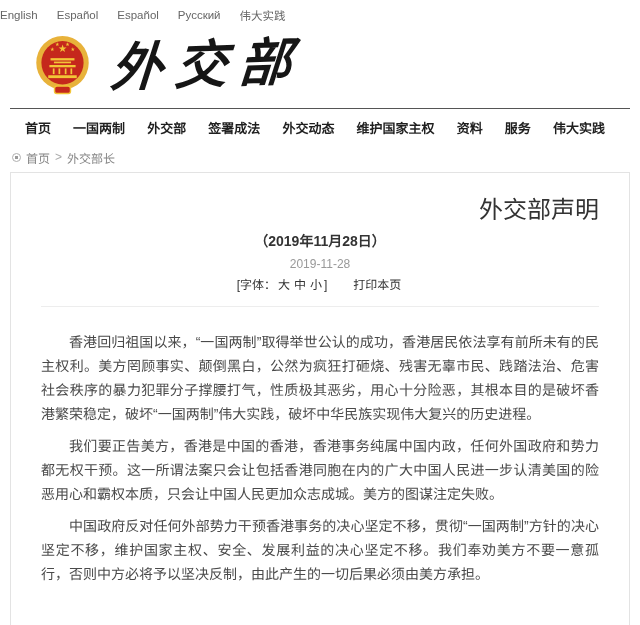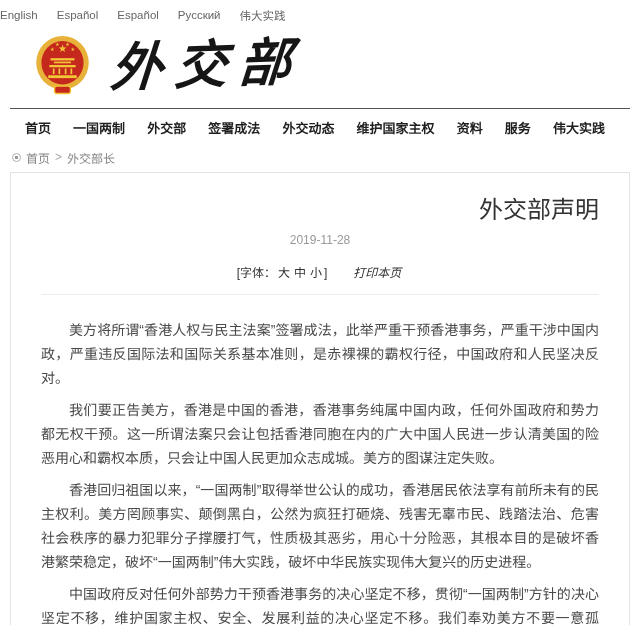--- a/index.html
+++ b/index.html
@@ -64,28 +64,28 @@
   .title {
     text-align: right; font-size: 24px; line-height: 30px;
     font-weight: 400; color: #333; margin-bottom: 8px;
   }
   .subtitle {
     text-align: center; font-size: 14px; line-height: 16px;
     font-weight: bold; color: #333; margin-bottom: 8px;
   }
   .date {
     text-align: center; font-size: 12px; line-height: 14px;
-    color: #999; margin-bottom: 19px;
+    color: #999; margin-bottom: 7px;
   }
   .toolbar {
     text-align: center; font-size: 12px; line-height: 14px;
     color: #333; margin-bottom: 14px;
   }
   .toolbar a { color: #333; margin: 0 2px; }
-  .toolbar .print { margin-left: 26px; font-style: italic; }
+  .toolbar .print { margin-left: 26px; }
   .divider { border: none; border-top: 1px solid #ededed; margin: 0 0 23px 0; }
   .article p {
     font-size: 14px; line-height: 24px; color: #4a4a4a;
     text-indent: 2em; text-align: justify; margin-bottom: 8px;
   }
 </style>
 </head>
 <body>
 
 <div class="lang-bar">
@@ -136,28 +136,28 @@
 
 <div class="breadcrumb">
   <span class="bc-icon"></span>
   <a>首页</a>
   <span class="bc-sep">&gt;</span>
   <a>外交部长</a>
 </div>
 
 <main class="content-box">
   <h1 class="title">外交部声明</h1>
+  <div class="subtitle">（2019年11月28日）</div>
   <div class="date">2019-11-28</div>
 
   <div class="toolbar">
     <span>[字体：</span><a>大</a><a>中</a><a>小</a><span>]</span><a class="print">打印本页</a>
   </div>
 
   <hr class="divider">
 
   <article class="article">
-    <p>美方将所谓“香港人权与民主法案”签署成法，此举严重干预香港事务，严重干涉中国内政，严重违反国际法和国际关系基本准则，是赤裸裸的霸权行径，中国政府和人民坚决反对。</p>
+    <p>香港回归祖国以来，“一国两制”取得举世公认的成功，香港居民依法享有前所未有的民主权利。美方罔顾事实、颠倒黑白，公然为疯狂打砸烧、残害无辜市民、践踏法治、危害社会秩序的暴力犯罪分子撑腰打气，性质极其恶劣，用心十分险恶，其根本目的是破坏香港繁荣稳定，破坏“一国两制”伟大实践，破坏中华民族实现伟大复兴的历史进程。</p>
     <p>我们要正告美方，香港是中国的香港，香港事务纯属中国内政，任何外国政府和势力都无权干预。这一所谓法案只会让包括香港同胞在内的广大中国人民进一步认清美国的险恶用心和霸权本质，只会让中国人民更加众志成城。美方的图谋注定失败。</p>
-    <p>香港回归祖国以来，“一国两制”取得举世公认的成功，香港居民依法享有前所未有的民主权利。美方罔顾事实、颠倒黑白，公然为疯狂打砸烧、残害无辜市民、践踏法治、危害社会秩序的暴力犯罪分子撑腰打气，性质极其恶劣，用心十分险恶，其根本目的是破坏香港繁荣稳定，破坏“一国两制”伟大实践，破坏中华民族实现伟大复兴的历史进程。</p>
     <p>中国政府反对任何外部势力干预香港事务的决心坚定不移，贯彻“一国两制”方针的决心坚定不移，维护国家主权、安全、发展利益的决心坚定不移。我们奉劝美方不要一意孤行，否则中方必将予以坚决反制，由此产生的一切后果必须由美方承担。</p>
   </article>
 
 </main>
 
 </body></html>

